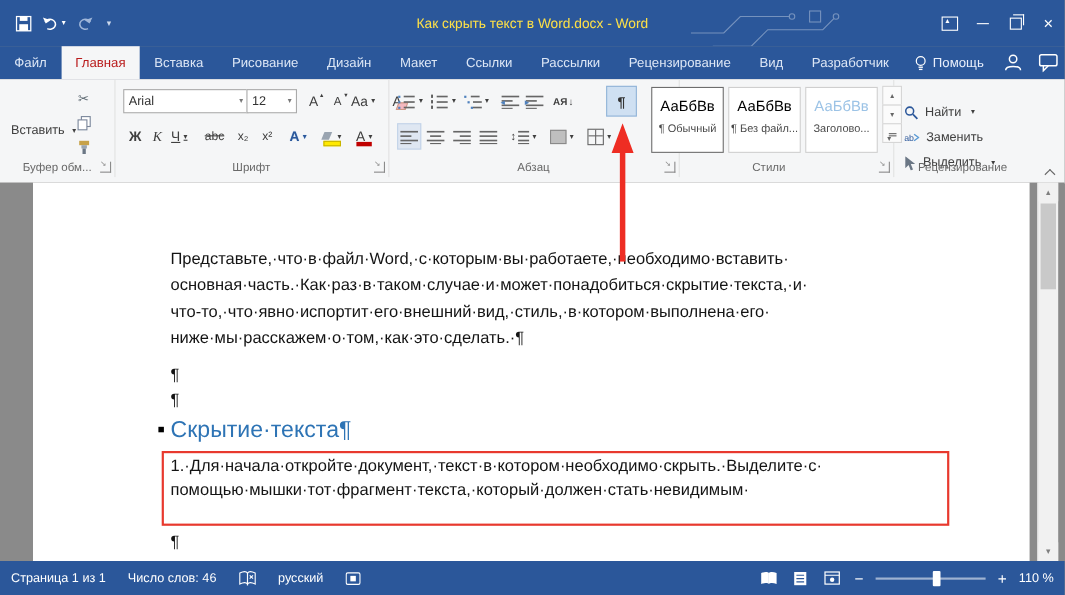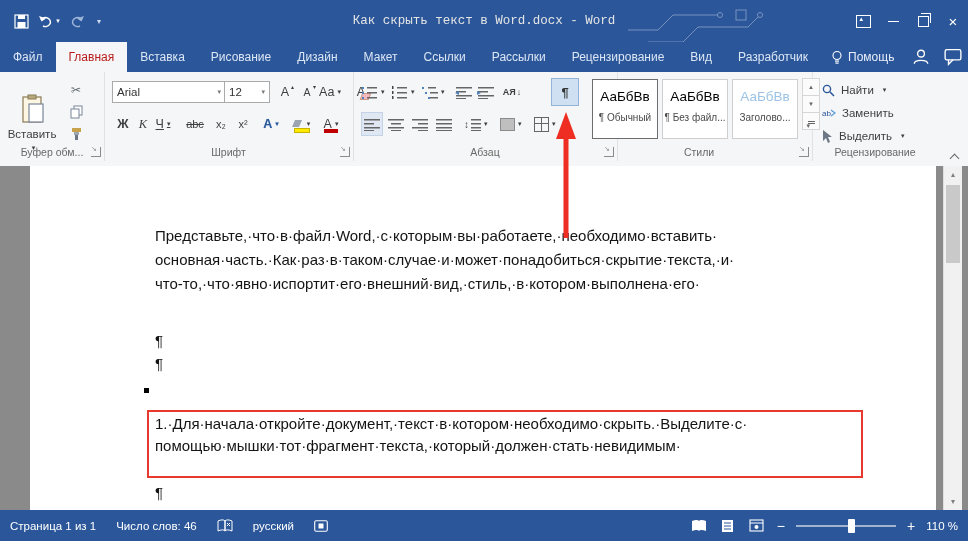--- a/index.html
+++ b/index.html
@@ -8,21 +8,21 @@
 
   
   .titlebar{position:absolute;left:0;top:0;width:968px;height:42px;background:#2b579a;
     display:flex;align-items:center;color:#fff;font-size:12px;}
   .qat{display:flex;align-items:center;gap:2px;padding-left:8px;}
   .qbtn{width:26px;height:26px;display:flex;align-items:center;justify-content:center;border-radius:2px;}
   .qdrop{width:14px;height:26px;display:flex;align-items:center;justify-content:center;}
   .drop::after{content:"▾";font-size:7px;color:inherit;margin-left:3px;}
   .qdrop::after{content:"▾";font-size:8px;color:#cdd9ec;}
   .title-text{position:absolute;left:0;right:0;top:0;height:42px;display:flex;align-items:center;
-    justify-content:center;pointer-events:none;color:#e5e5e5;font-size:12.5px;font-family:Liberation Mono, monospace;}
+    justify-content:center;pointer-events:none;color:#fde047;font-size:12.5px;}
   .decor{position:absolute;right:190px;top:0;height:42px;opacity:.35;}
   .winctrls{margin-left:auto;display:flex;align-items:center;height:42px;}
   .winbtn{width:30px;height:30px;display:flex;align-items:center;justify-content:center;color:#fff;}
   .min-glyph{width:11px;height:1px;background:#fff;}
   .restore-glyph{width:9px;height:9px;border:1px solid #fff;position:relative;}
   .restore-glyph::after{content:"";position:absolute;left:2px;top:-4px;width:9px;height:9px;border:1px solid #fff;border-bottom:none;border-left:none;}
   .close-glyph{font-size:15px;line-height:1;}
   .ribopts-glyph{width:13px;height:11px;border:1px solid #fff;position:relative;}
   .ribopts-glyph::after{content:"▴";position:absolute;left:3px;top:-1px;font-size:7px;color:#fff;}
 
@@ -43,21 +43,21 @@
   .launcher::before{content:"↘";position:absolute;left:0;top:-2px;font-size:7px;color:#8b8b8b;}
   .rbtn{position:absolute;display:flex;align-items:center;justify-content:center;height:22px;min-width:20px;
     font-size:12.5px;color:#3f3f3f;border:1px solid transparent;}
   .toggled{background:#cfe0f2;border:1px solid #92b4d8;}
   .pressedlite{background:#dfe7f2;border:1px solid #c2d3e8;}
   .combo{position:absolute;display:flex;align-items:center;justify-content:space-between;padding:0 4px;
     height:20px;background:#fff;border:1px solid #aaa;font-size:11.5px;color:#333;}
   .combo::after{content:"▾";font-size:7px;color:#777;margin-left:4px;}
 
   
-  .paste-btn{position:absolute;left:6px;top:22px;width:52px;height:70px;display:flex;flex-direction:column;
+  .paste-btn{position:absolute;left:6px;top:12px;width:52px;height:70px;display:flex;flex-direction:row;
     align-items:center;justify-content:flex-start;gap:4px;font-size:11.5px;color:#404040;}
   .smallbtn{position:absolute;width:24px;height:20px;display:flex;align-items:center;justify-content:center;}
 
   
   .bold-g{font-weight:bold;}
   .italic-g{font-style:italic;font-family:"Liberation Serif","DejaVu Serif",serif;}
   .underline-g{text-decoration:underline;}
   .strike-g{text-decoration:line-through;font-size:11px;}
   .fx-g{color:#2b579a;font-weight:bold;text-shadow:0 0 1px #9cc3e6;}
   .colorbar{position:absolute;left:3px;bottom:2px;width:14px;height:4px;}
@@ -116,21 +116,21 @@
   .style-prev{font-size:13.5px;color:#000;}
   .style-prev.headingstyle{color:#9cc3e6;}
   .style-name{font-size:10px;color:#4a4a4a;margin-top:8px;white-space:nowrap;overflow:hidden;}
   .gal-arrows{position:absolute;display:flex;flex-direction:column;}
   .gal-btn{width:16px;height:16px;display:flex;align-items:center;justify-content:center;
     border:1px solid #d6d6d6;background:#fbfbfb;color:#666;font-size:7px;margin-top:-1px;}
   .gal-more{border-top:3px double #666;width:7px;height:0;margin-top:2px;position:relative;}
   .gal-more::after{content:"▾";position:absolute;left:-1px;top:-2px;font-size:7px;}
 
   
-  .ed-row{position:absolute;left:10px;display:flex;align-items:center;gap:6px;font-size:11.5px;color:#3f3f3f;height:20px;}
+  .ed-row{position:absolute;left:10px;display:flex;align-items:center;gap:6px;font-size:11.5px;color:#3f3f3f;height:20px;margin-top:12px;}
 
   .collapse-chevron{position:absolute;right:10px;bottom:6px;width:8px;height:8px;}
   .collapse-chevron::before{content:"";position:absolute;left:1px;top:3px;width:6px;height:6px;
     border-left:1.5px solid #666;border-top:1.5px solid #666;transform:rotate(45deg);}
 
   
   .docarea{position:absolute;left:0;top:166px;width:968px;height:344px;background:#8a8a8a;}
   .page{position:absolute;left:30px;top:0;width:906px;height:344px;background:#fff;}
   .docline{white-space:pre;font-size:15px;color:#141414;line-height:24px;}
   .p1{position:absolute;left:125px;top:58px;}
@@ -410,24 +410,26 @@
 
     <span class="collapse-chevron"></span>
   </div>
 
   <div class="docarea">
     <div class="page">
       <div class="p1">
         <div class="docline">Представьте,·что·в·файл·Word,·с·которым·вы·работаете,·необходимо·вставить·</div>
         <div class="docline">основная·часть.·Как·раз·в·таком·случае·и·может·понадобиться·скрытие·текста,·и·</div>
         <div class="docline">что-то,·что·явно·испортит·его·внешний·вид,·стиль,·в·котором·выполнена·его·</div>
+        <div class="docline">ниже·мы·расскажем·о·том,·как·это·сделать.·¶</div>
       </div>
       <div class="mark" style="top:166px;">¶</div>
       <div class="mark" style="top:189px;">¶</div>
       <div class="anchor-square"></div>
+      <div class="heading">Скрытие·текста¶</div>
       <div class="redbox">
         <div class="redbox-text">
           <div class="docline" style="line-height:22px;">1.·Для·начала·откройте·документ,·текст·в·котором·необходимо·скрыть.·Выделите·с·</div>
           <div class="docline" style="line-height:22px;">помощью·мышки·тот·фрагмент·текста,·который·должен·стать·невидимым·</div>
         </div>
       </div>
       <div class="mark aftermark">¶</div>
     </div>
 
     <div class="vscroll">

